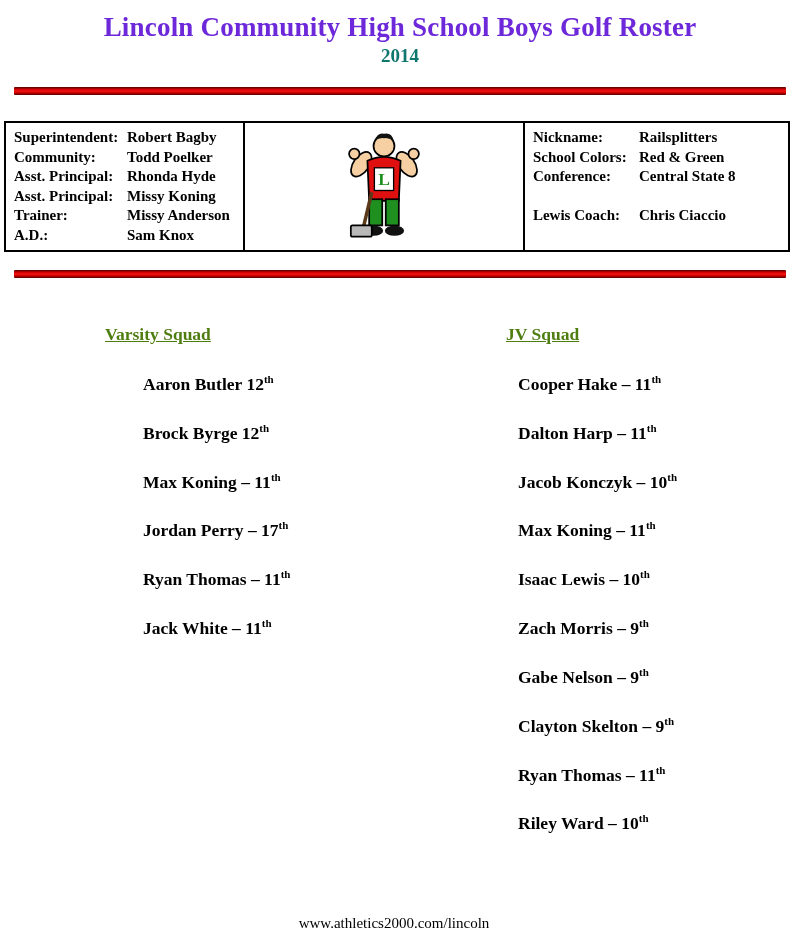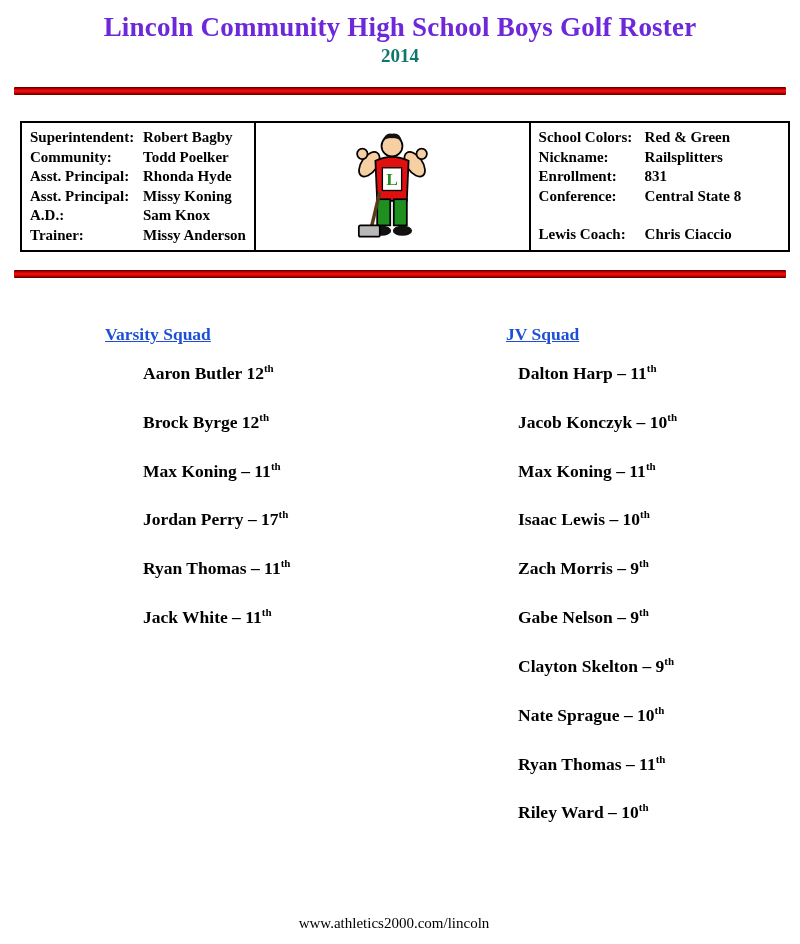--- a/index.html
+++ b/index.html
@@ -28,21 +28,21 @@
   .red-rule {
     height: 8px;
     margin: 0 14px;
     background: linear-gradient(to bottom, #4f0000 0%, #d40000 30%, #f01414 50%, #d40000 70%, #4f0000 100%);
     border-radius: 1px;
   }
   .rule-top { margin-top: 20px; }
   .rule-bottom { margin-top: 18px; }
   .info-box {
     display: flex;
-    margin: 26px 10px 0 20px;
+    margin: 26px 10px 0 4px;
     border: 2px solid #000;
     box-sizing: border-box;
     gap: 16px;
   }
   .info-cell {
     box-sizing: border-box;
     padding: 5px 8px;
     min-height: 122px;
   }
   .cell-staff  { width: 248px; border-right: 2px solid #000; }
@@ -56,22 +56,22 @@
     display: flex;
     margin-top: 46px;
   }
   .roster-col { box-sizing: border-box; }
   .col-varsity { width: 400px; padding-left: 95px; }
   .col-jv      { width: 400px; padding-left: 70px; }
   .squad-heading {
     font-size: 17.5px;
     font-weight: bold;
     text-decoration: underline;
-    color: #1d4ed8;
-    margin-bottom: 14px;
+    color: #4d7c0f;
+    margin-bottom: 25px;
   }
   .col-varsity .squad-heading { margin-left: 10px; }
   .col-jv .squad-heading { margin-left: 36px; }
   .player-row {
     font-size: 17.5px;
     font-weight: bold;
     color: #000;
     margin-bottom: 25px;
     line-height: 19px;
     white-space: nowrap;
@@ -108,26 +108,26 @@
     </div>
     <div class="info-row">
       <span class="info-lbl">Asst. Principal:</span>
       <span class="info-val">Rhonda Hyde</span>
     </div>
     <div class="info-row">
       <span class="info-lbl">Asst. Principal:</span>
       <span class="info-val">Missy Koning</span>
     </div>
     <div class="info-row">
+      <span class="info-lbl">Trainer:</span>
+      <span class="info-val">Missy Anderson</span>
+    </div>
+    <div class="info-row">
       <span class="info-lbl">A.D.:</span>
       <span class="info-val">Sam Knox</span>
-    </div>
-    <div class="info-row">
-      <span class="info-lbl">Trainer:</span>
-      <span class="info-val">Missy Anderson</span>
     </div>
   </div>
 
   <div class="info-cell cell-logo">
     <svg viewBox="0 0 110 132" width="96" height="116" aria-hidden="true">
 
       <ellipse cx="29" cy="40" rx="9" ry="16" fill="#f6cfa2" stroke="#000" stroke-width="2" transform="rotate(35 29 40)"></ellipse>
       <ellipse cx="81" cy="40" rx="9" ry="16" fill="#f6cfa2" stroke="#000" stroke-width="2" transform="rotate(-35 81 40)"></ellipse>
       <circle cx="21" cy="28" r="6" fill="#f6cfa2" stroke="#000" stroke-width="2"></circle>
       <circle cx="89" cy="28" r="6" fill="#f6cfa2" stroke="#000" stroke-width="2"></circle>
@@ -146,30 +146,26 @@
       <ellipse cx="43" cy="116" rx="11" ry="6" fill="#111"></ellipse>
       <ellipse cx="67" cy="116" rx="11" ry="6" fill="#111"></ellipse>
 
       <line x1="41" y1="72" x2="30" y2="118" stroke="#5a3a1a" stroke-width="4"></line>
       <rect x="17" y="110" width="24" height="13" rx="2" fill="#b8b8b8" stroke="#000" stroke-width="2"></rect>
     </svg>
   </div>
 
   <div class="info-cell cell-school">
     <div class="info-row">
+      <span class="info-lbl">Nickname:</span>
+      <span class="info-val">Railsplitters</span>
+    </div>
+    <div class="info-row">
       <span class="info-lbl">School Colors:</span>
       <span class="info-val">Red &amp; Green</span>
-    </div>
-    <div class="info-row">
-      <span class="info-lbl">Nickname:</span>
-      <span class="info-val">Railsplitters</span>
-    </div>
-    <div class="info-row">
-      <span class="info-lbl">Enrollment:</span>
-      <span class="info-val">831</span>
     </div>
     <div class="info-row">
       <span class="info-lbl">Conference:</span>
       <span class="info-val">Central State 8</span>
     </div>
     <div class="info-spacer"></div>
     <div class="info-row">
       <span class="info-lbl">Lewis Coach:</span>
       <span class="info-val">Chris Ciaccio</span>
     </div>
@@ -186,27 +182,27 @@
     <div class="player-row"><span>Aaron Butler 12</span><sup>th</sup></div>
     <div class="player-row"><span>Brock Byrge 12</span><sup>th</sup></div>
     <div class="player-row"><span>Max Koning – 11</span><sup>th</sup></div>
     <div class="player-row"><span>Jordan Perry – 17</span><sup>th</sup></div>
     <div class="player-row"><span>Ryan Thomas – 11</span><sup>th</sup></div>
     <div class="player-row"><span>Jack White – 11</span><sup>th</sup></div>
   </div>
 
   <div class="roster-col col-jv">
     <div class="squad-heading">JV Squad</div>
+    <div class="player-row"><span>Cooper Hake – 11</span><sup>th</sup></div>
     <div class="player-row"><span>Dalton Harp – 11</span><sup>th</sup></div>
     <div class="player-row"><span>Jacob Konczyk – 10</span><sup>th</sup></div>
     <div class="player-row"><span>Max Koning – 11</span><sup>th</sup></div>
     <div class="player-row"><span>Isaac Lewis – 10</span><sup>th</sup></div>
     <div class="player-row"><span>Zach Morris – 9</span><sup>th</sup></div>
     <div class="player-row"><span>Gabe Nelson – 9</span><sup>th</sup></div>
     <div class="player-row"><span>Clayton Skelton – 9</span><sup>th</sup></div>
-    <div class="player-row"><span>Nate Sprague – 10</span><sup>th</sup></div>
     <div class="player-row"><span>Ryan Thomas – 11</span><sup>th</sup></div>
     <div class="player-row"><span>Riley Ward – 10</span><sup>th</sup></div>
   </div>
 
 </div>
 
 <div class="page-footer">www.athletics2000.com/lincoln</div>
 
 </body></html>

